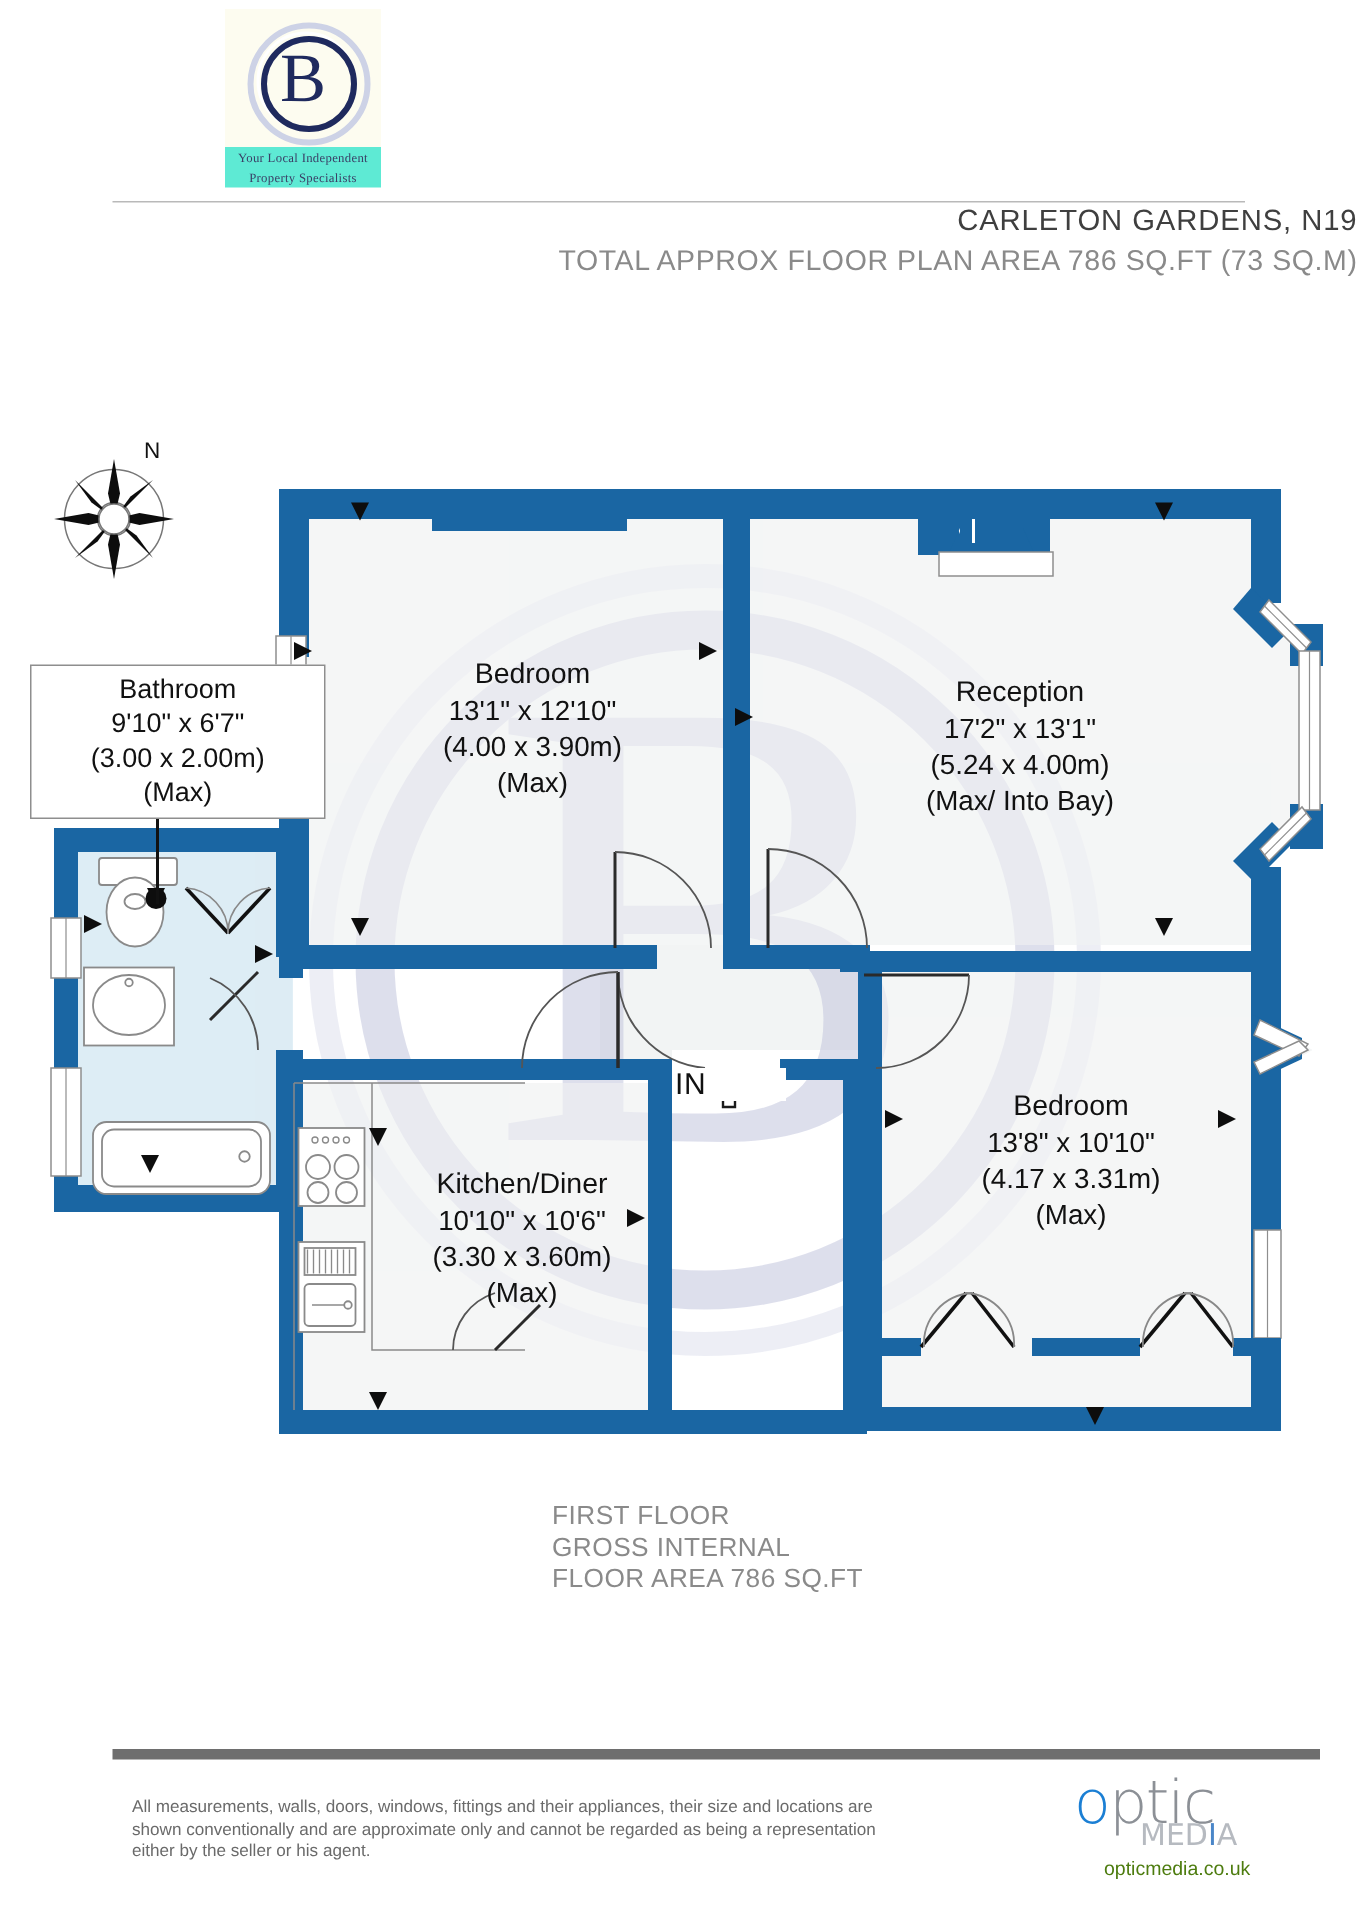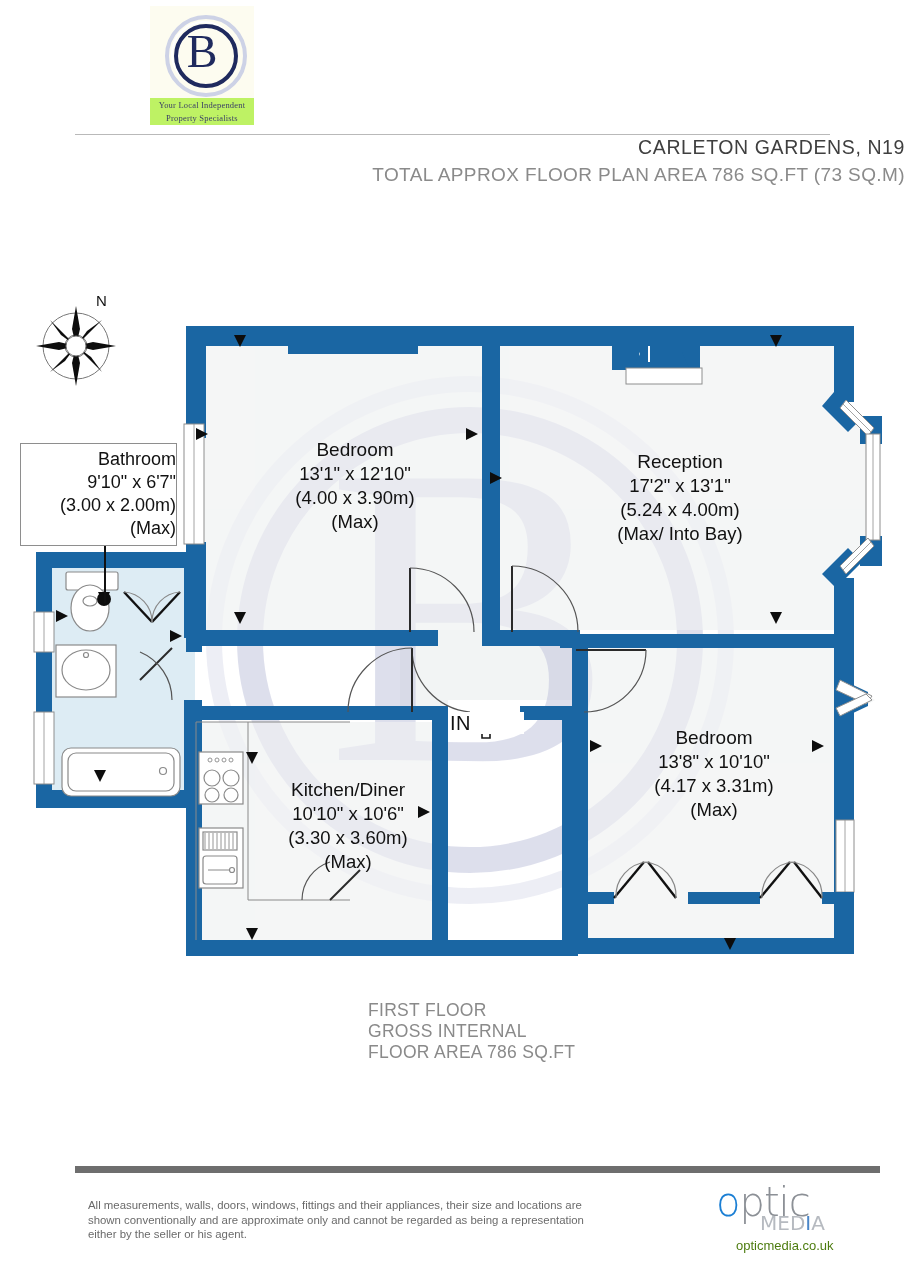--- a/index.html
+++ b/index.html
@@ -60,21 +60,21 @@
     width: 104px;
     margin-top: -25px;
     text-align: center;
     font-family: "Liberation Serif", serif;
     font-size: 46px;
     color: #1f2a5e;
     line-height: 50px;
   }
   #header-logo .logo-tag {
     width: 104px;
-    background: #bef264;
+    background: #5eead4;
     text-align: center;
     font-family: "Liberation Serif", serif;
     font-size: 8.5px;
     color: #3a3f66;
     line-height: 13px;
     padding-top: 1px;
     letter-spacing: .2px;
   }
   #header-rule {
     position: absolute;
@@ -122,22 +122,22 @@
   }
 
   
   #bathroom-callout {
     position: absolute;
     left: 20px;
     top: 443px;
     width: 155px;
     border: 1px solid #8e8e8e;
     background: #ffffff;
-    text-align: right;
-    padding: 4px 0 5px;
+    text-align: center;
+    padding: 4px 20px 5px;
     z-index: 9;
   }
   #bathroom-callout div {
     font-size: 18px;
     color: #111;
     line-height: 23px;
     white-space: nowrap;
   }
   #bathroom-leader {
     position: absolute;

